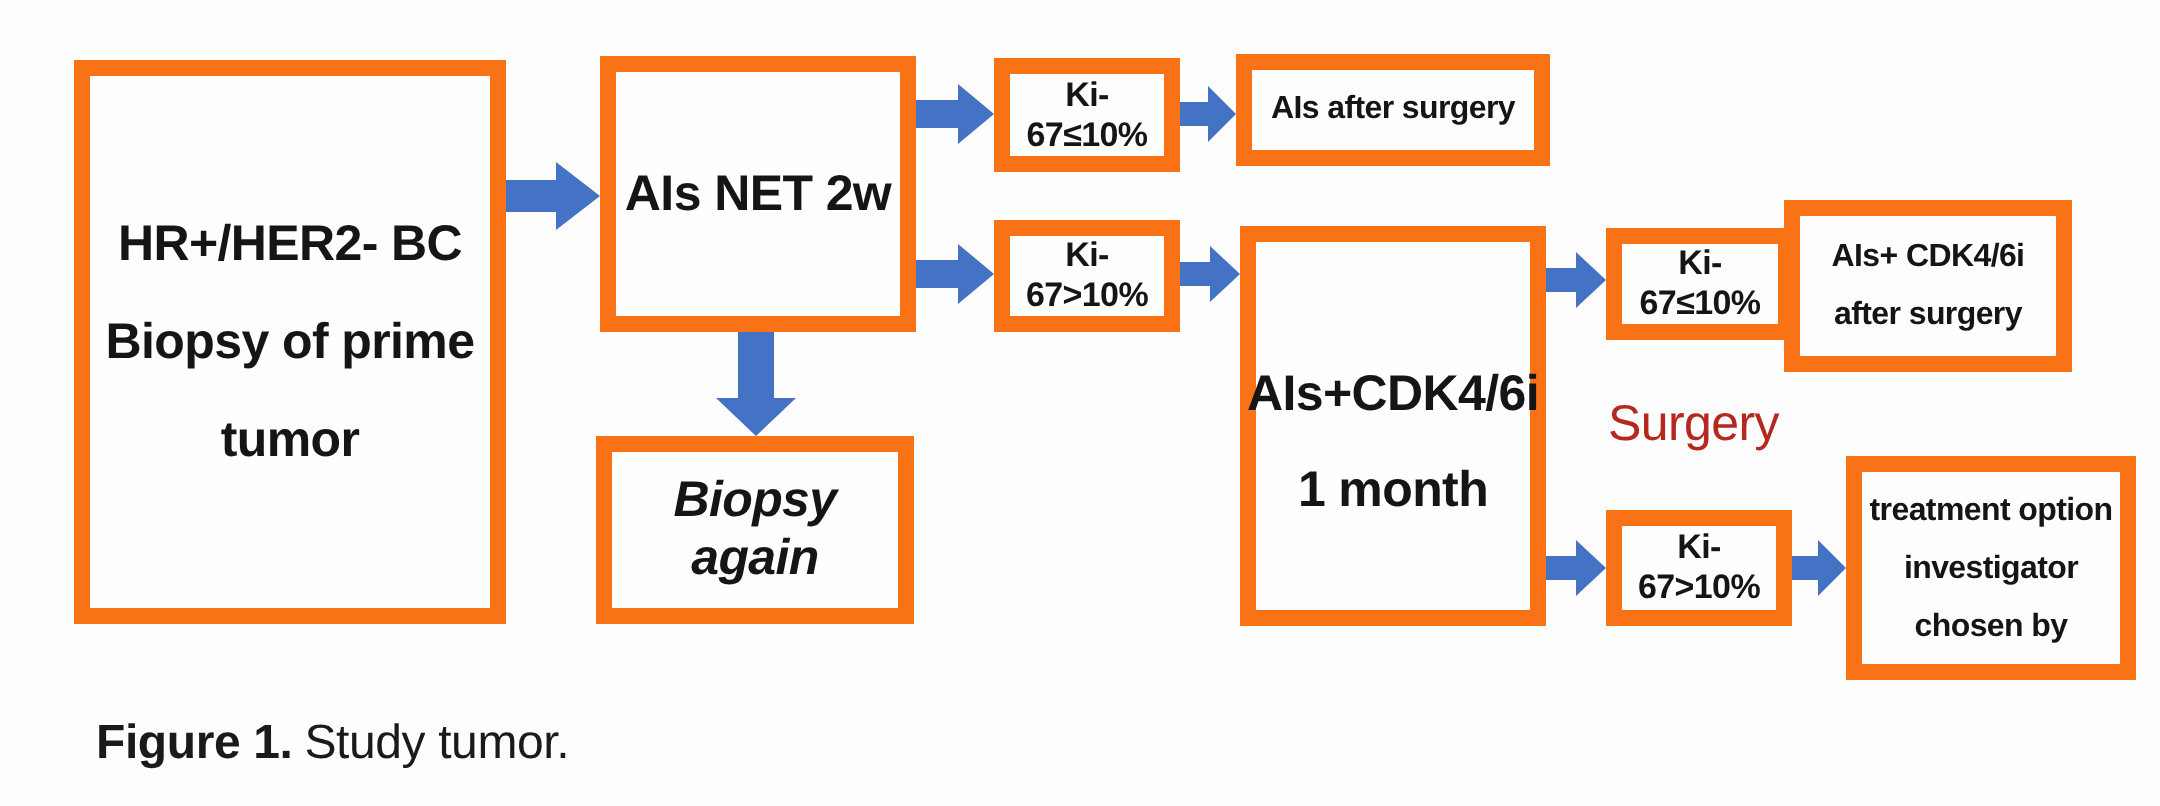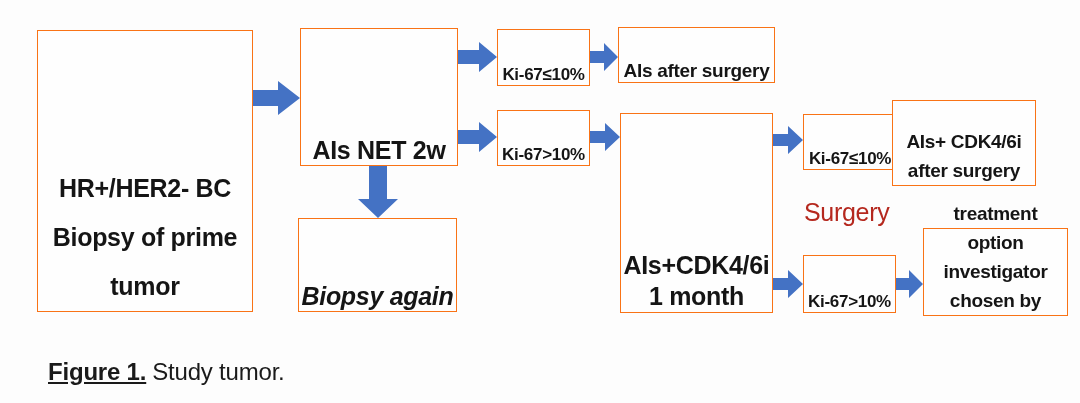--- a/index.html
+++ b/index.html
@@ -1,41 +1,41 @@
 <!DOCTYPE html>
 <html><head>
 <meta charset="utf-8">
 <style>
   html,body{margin:0;padding:0;background:#fbfbfb;}
   #canvas{
     position:relative;width:1080px;height:403px;background:#fdfdfd;
     font-family:"Liberation Sans",sans-serif;overflow:hidden;
   }
   .box{
-    position:absolute;border:1px solid #f97316;background:#fefefe;
-    display:flex;flex-direction:column;align-items:center;justify-content:flex-end;
+    position:absolute;border:8px solid #f97316;background:#fefefe;
+    display:flex;flex-direction:column;align-items:center;justify-content:center;
     font-weight:bold;color:#151515;text-align:center;box-sizing:border-box;
     letter-spacing:-0.3px;
   }
   .fs-lg{font-size:25px;}
-  .fs-md{font-size:19px;}
+  .fs-md{font-size:16px;}
   .fs-sm{font-size:17px;}
   .gap-wide .line{line-height:49px;}
-  .gap-med .line{line-height:31px;}
+  .gap-med .line{line-height:31px;margin-top:17px;}
   .gap-std .line{line-height:29px;}
   .arrow{position:absolute;}
   .surgery{
     position:absolute;font-size:25px;font-weight:normal;color:#b5281e;
     letter-spacing:-0.3px;
   }
   .caption{
     position:absolute;left:48px;top:358px;font-size:24px;color:#1a1a1a;
     letter-spacing:-0.2px;
   }
-  .caption b{margin-right:6px;text-decoration:underline;}
+  .caption b{margin-right:6px;}
 </style>
 </head>
 <body>
 
 <div id="canvas">
 
   <div class="box fs-lg gap-wide" style="left:37px;top:30px;width:216px;height:282px;">
     <div class="line">HR+/HER2- BC</div>
     <div class="line">Biopsy of prime tumor</div>
   </div>
@@ -113,21 +113,21 @@
 
   <svg class="arrow" style="left:896px;top:268px;" width="27" height="32">
     <polygon points="0,10 13,10 13,2 27,16 13,30 13,22 0,22" fill="#4472c4"></polygon>
   </svg>
 
   <div class="box fs-md gap-std" style="left:892px;top:100px;width:144px;height:86px;">
     <div class="line">AIs+ CDK4/6i</div>
     <div class="line">after surgery</div>
   </div>
 
-  <div class="box fs-md gap-std" style="left:923px;top:228px;width:145px;height:88px;">
+  <div class="box fs-md gap-std" style="left:923px;top:228px;width:145px;height:112px;">
     <div class="line">treatment option</div>
     <div class="line">investigator</div>
     <div class="line">chosen by</div>
   </div>
 
   <div class="caption">
     <b>Figure 1.</b><span>Study tumor.</span>
   </div>
 
 </div>

